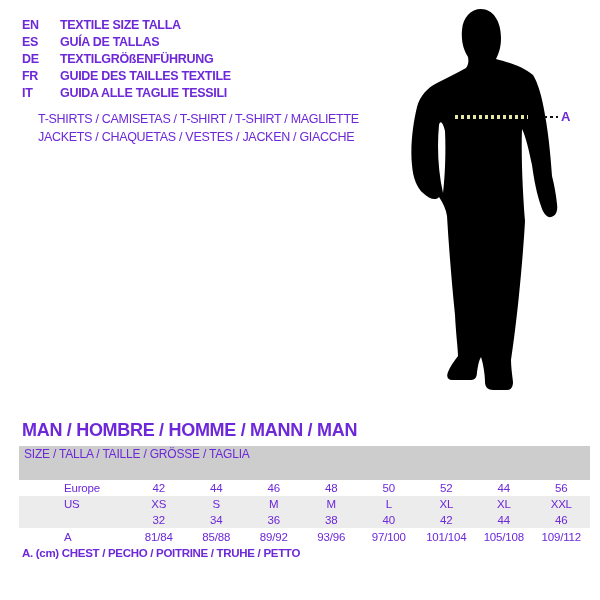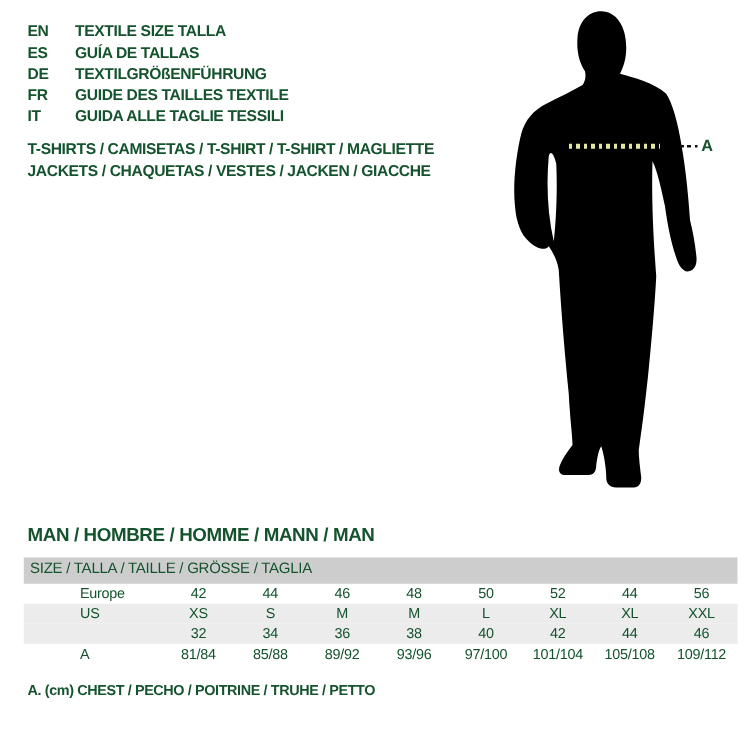--- a/index.html
+++ b/index.html
@@ -1,37 +1,37 @@
 <!DOCTYPE html>
 <html><head>
 <meta charset="utf-8">
 <style>
   html,body{margin:0;padding:0;background:#fff;}
   .canvas{
     position:relative;width:600px;height:600px;background:#fff;overflow:hidden;
-    font-family:"Liberation Sans",sans-serif;color:#14532d;
+    font-family:"Liberation Sans",sans-serif;color:#6d28d9;
   }
   
   .lang-block{position:absolute;left:22px;top:17px;}
   .lang-row{display:flex;height:17px;line-height:17px;font-size:12.5px;font-weight:700;letter-spacing:-0.3px;}
   .lang-code{width:38px;}
   
   .categories{position:absolute;left:22px;top:110px;}
-  .cat-line{height:18px;line-height:18px;font-size:12.5px;font-weight:700;letter-spacing:-0.3px;}
+  .cat-line{height:18px;line-height:18px;font-size:12.5px;font-weight:400;letter-spacing:-0.3px;margin-left:16px;}
   
   .figure{position:absolute;left:0;top:0;width:600px;height:410px;}
   .figure svg{position:absolute;left:405px;top:5px;}
   .dash-inner{position:absolute;left:455px;top:115px;width:73px;height:4px;}
   .dash-outer{position:absolute;left:544px;top:116px;width:14px;height:2px;}
   .measure-label{position:absolute;left:561px;top:109px;font-size:13px;font-weight:700;letter-spacing:-0.2px;}
   
-  .section-title{position:absolute;left:22px;top:420px;font-size:15px;font-weight:700;letter-spacing:-0.3px;}
+  .section-title{position:absolute;left:22px;top:420px;font-size:18px;font-weight:700;letter-spacing:-0.3px;}
   
   .size-table{position:absolute;left:19px;top:446px;width:571px;font-size:11.5px;letter-spacing:-0.2px;}
-  .thead{height:21px;line-height:17px;padding-left:5px;font-size:12px;}
+  .thead{height:34px;line-height:17px;padding-left:5px;font-size:12px;}
   .trow{display:flex;height:16px;line-height:16px;}
   .trow.last{height:18px;line-height:18px;}
   .tlabel{width:66px;padding-left:5px;margin-left:40px;}
   .tcell{flex:1;text-align:center;}
   
   .footnote{position:absolute;left:22px;top:547px;font-size:11.5px;font-weight:700;letter-spacing:-0.3px;}
 </style>
 </head>
 <body>
 

